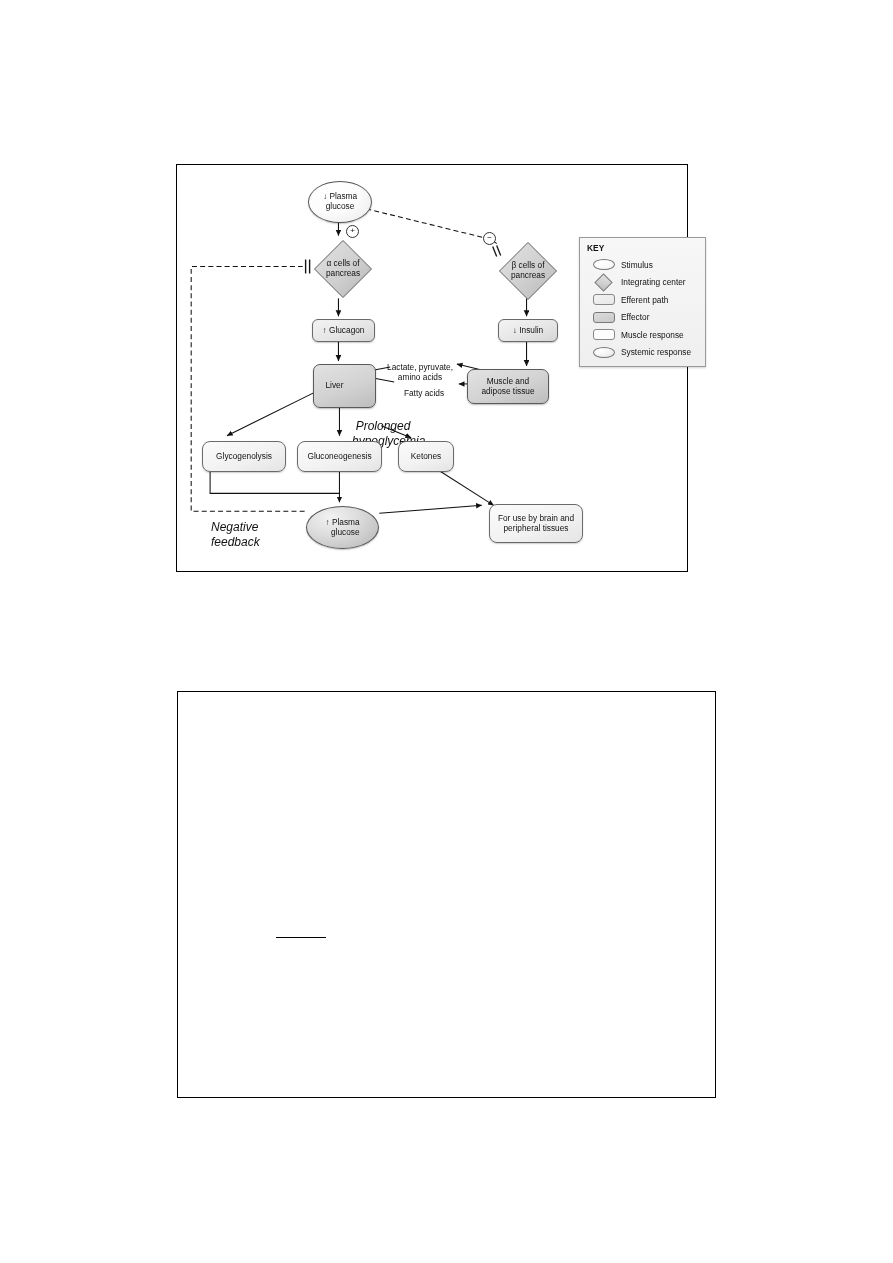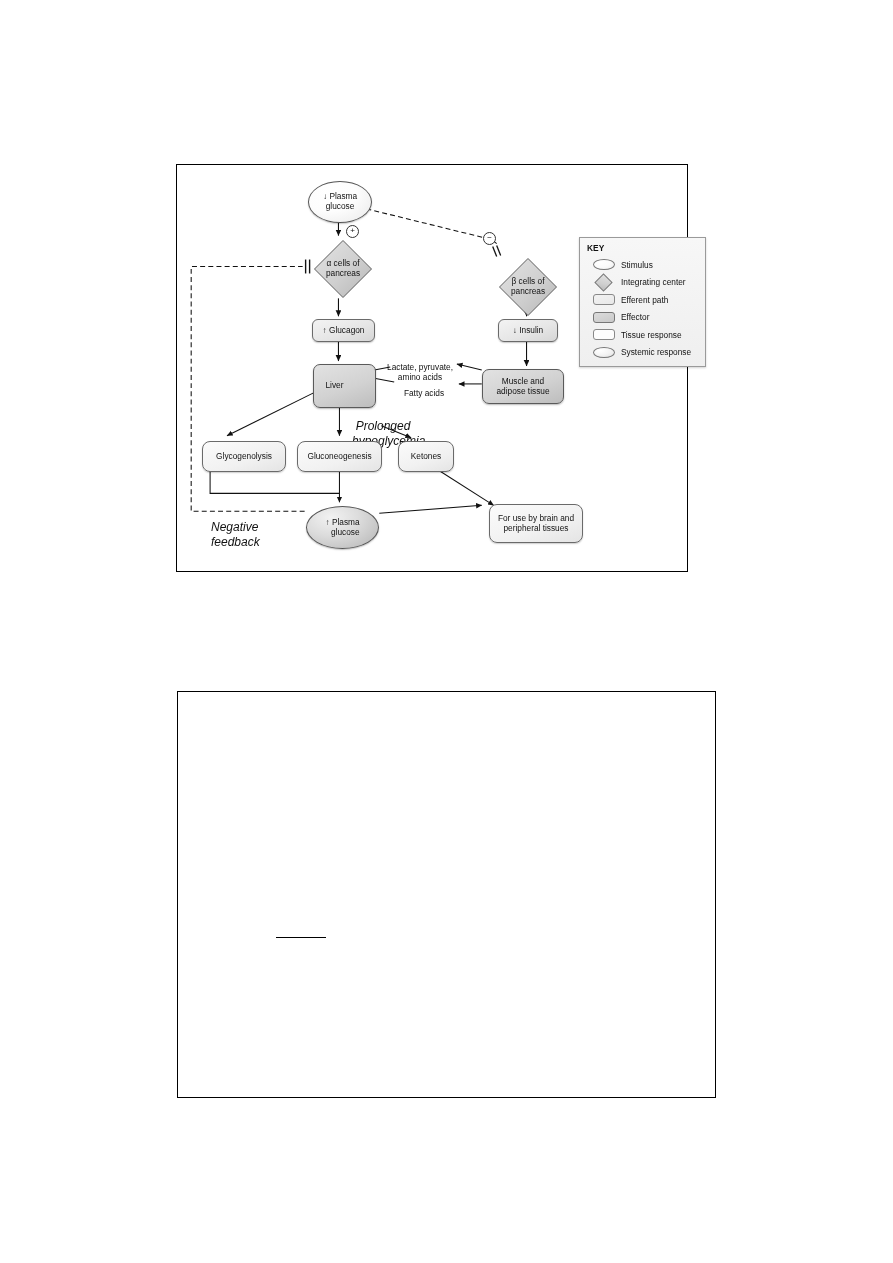--- a/index.html
+++ b/index.html
@@ -307,21 +307,21 @@
           </linearGradient>
         </defs>
         <path d="M30,1.5 L58.5,30 L30,58.5 L1.5,30 Z" fill="url(#dgA)" stroke="#5e5e5e" stroke-width="1"></path>
       </svg>
       <div class="diamond-label">
         <span style="white-space:pre-line;">α cells of
 pancreas</span>
       </div>
     </div>
 
-    <div class="diamond-wrap" style="left:321px; top:92px; width:60px; height:60px;text-decoration:underline;">
+    <div class="diamond-wrap" style="left:321px; top:76px; width:60px; height:60px;text-decoration:underline;">
       <svg class="diamond-shape" viewBox="0 0 60 60">
         <defs>
           <linearGradient id="dgB" x1="0" y1="0" x2="1" y2="1">
             <stop offset="0%" stop-color="#e3e3e3"></stop>
             <stop offset="55%" stop-color="#cfcfcf"></stop>
             <stop offset="100%" stop-color="#b6b6b6"></stop>
           </linearGradient>
         </defs>
         <path d="M30,1.5 L58.5,30 L30,58.5 L1.5,30 Z" fill="url(#dgB)" stroke="#5e5e5e" stroke-width="1"></path>
       </svg>
@@ -336,21 +336,21 @@
     </div>
 
     <div class="node efferent" style="left:321px; top:154px; width:60px; height:23px;">
       <span>↓ Insulin</span>
     </div>
 
     <div class="node effector" style="left:136px; top:199px; width:63px; height:44px;">
       <span style="position:relative; left:-10px;">Liver</span>
     </div>
 
-    <div class="node effector" style="left:305px; top:204px; width:82px; height:35px;">
+    <div class="node effector" style="left:290px; top:204px; width:82px; height:35px;">
       <span style="white-space:pre-line;">Muscle and
 adipose tissue</span>
     </div>
 
     <div class="annot" style="left:203px; top:188px; width:80px;">
       <span>Lactate, pyruvate,
 amino acids</span>
     </div>
     <div class="annot" style="left:216px; top:214px; width:62px;">
       <span>Fatty acids</span>
@@ -403,21 +403,21 @@
         <span class="key-label">Efferent path</span>
       </div>
 
       <div class="key-row">
         <span class="key-swatch sw-effector"></span>
         <span class="key-label">Effector</span>
       </div>
 
       <div class="key-row">
         <span class="key-swatch sw-tissue"></span>
-        <span class="key-label">Tissue response</span>
+        <span class="key-label">Muscle response</span>
       </div>
 
       <div class="key-row">
         <span class="key-swatch sw-systemic"></span>
         <span class="key-label">Systemic response</span>
       </div>
     </div>
 
   </div>
 

